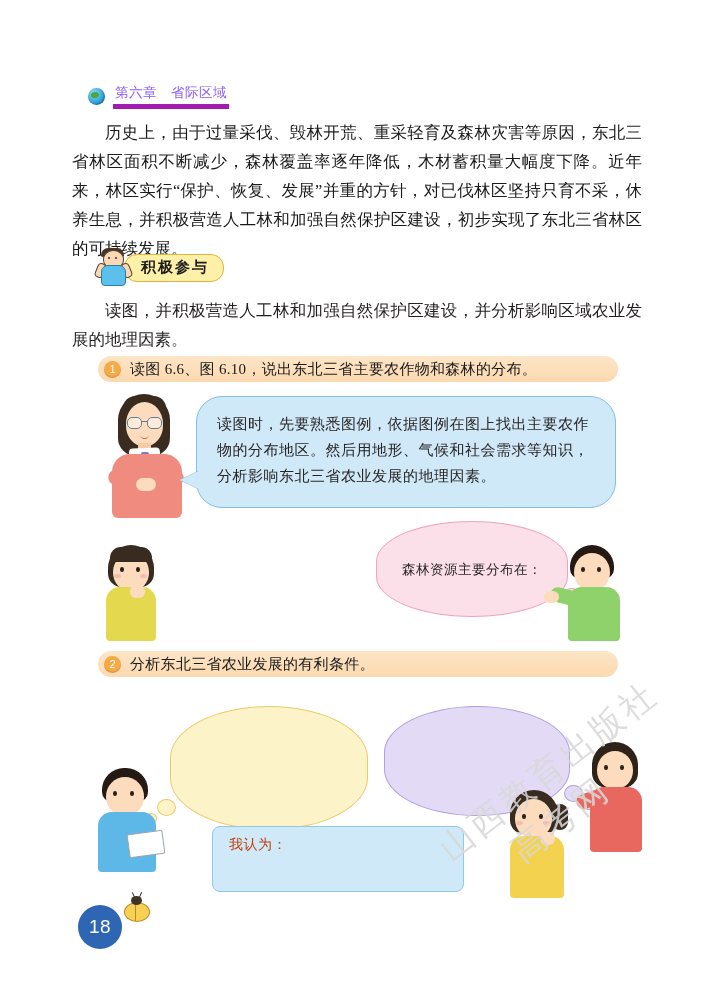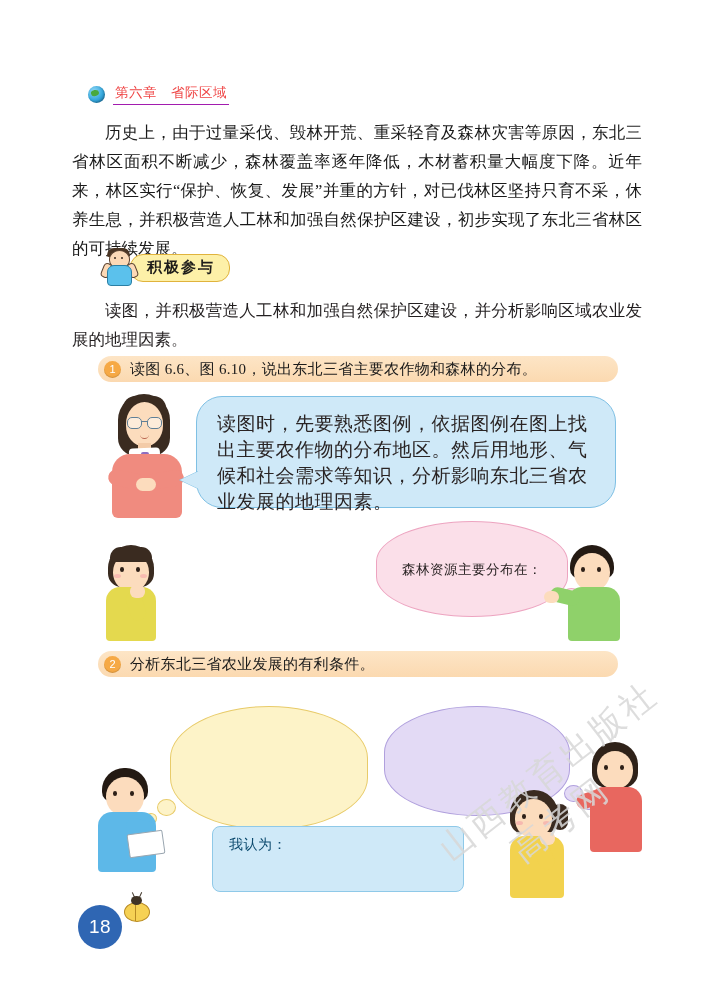--- a/index.html
+++ b/index.html
@@ -44,22 +44,22 @@
     position: absolute;
     left: 3px; top: 4px;
     width: 8px; height: 6px;
     background: #49a83e;
     border-radius: 45% 55% 50% 50%;
     transform: rotate(-12deg);
   }
   .chapter-title {
     font-size: 13.5px;
     letter-spacing: .5px;
-    color: #ef4444;
-    border-bottom: 1px solid #a21caf;
+    color: #8b5cf6;
+    border-bottom: 5px solid #a21caf;
     padding: 0 2px 2px 2px;
     min-width: 104px;
     text-align: center;
   }
 
   
   .body-para {
     position: absolute;
     left: 72px;
     top: 118px;
@@ -67,21 +67,21 @@
     font-size: 16.5px;
     line-height: 29px;
     text-align: justify;
     text-indent: 2em;
     color: #1a1a1a;
   }
 
   
   .activity-badge {
     position: absolute;
-    left: 102px;
+    left: 96px;
     top: 250px;
     display: flex;
     align-items: center;
   }
   .badge-kid {
     width: 34px;
     height: 36px;
     position: relative;
     z-index: 2;
   }
@@ -184,21 +184,21 @@
     margin-left: 9px;
     font-size: 15px;
     color: #1a1a1a;
     letter-spacing: .3px;
   }
 
   
   .bubble {
     position: absolute;
     box-sizing: border-box;
-    font-size: 19px;
+    font-size: 15px;
     line-height: 26px;
     letter-spacing: .5px;
     color: #2a2424;
     padding: 14px 20px;
     font-family: "Liberation Serif", serif;
   }
 
   
   .bubble-teacher {
     left: 196px;
@@ -311,21 +311,21 @@
     top: 826px;
     width: 252px;
     height: 66px;
     background: #cfe9f8;
     border: 1.6px solid #8fc9e8;
     border-radius: 8px;
     padding: 9px 16px;
     box-sizing: border-box;
     font-size: 14px;
     letter-spacing: .5px;
-    color: #0c4a6e;
+    color: #c2410c;
   }
 
   
   .char { position: absolute; }
 
   
   .teacher { left: 96px; top: 390px; width: 110px; height: 128px; }
   .teacher .hair-back {
     position: absolute; left: 22px; top: 4px;
     width: 52px; height: 62px;

